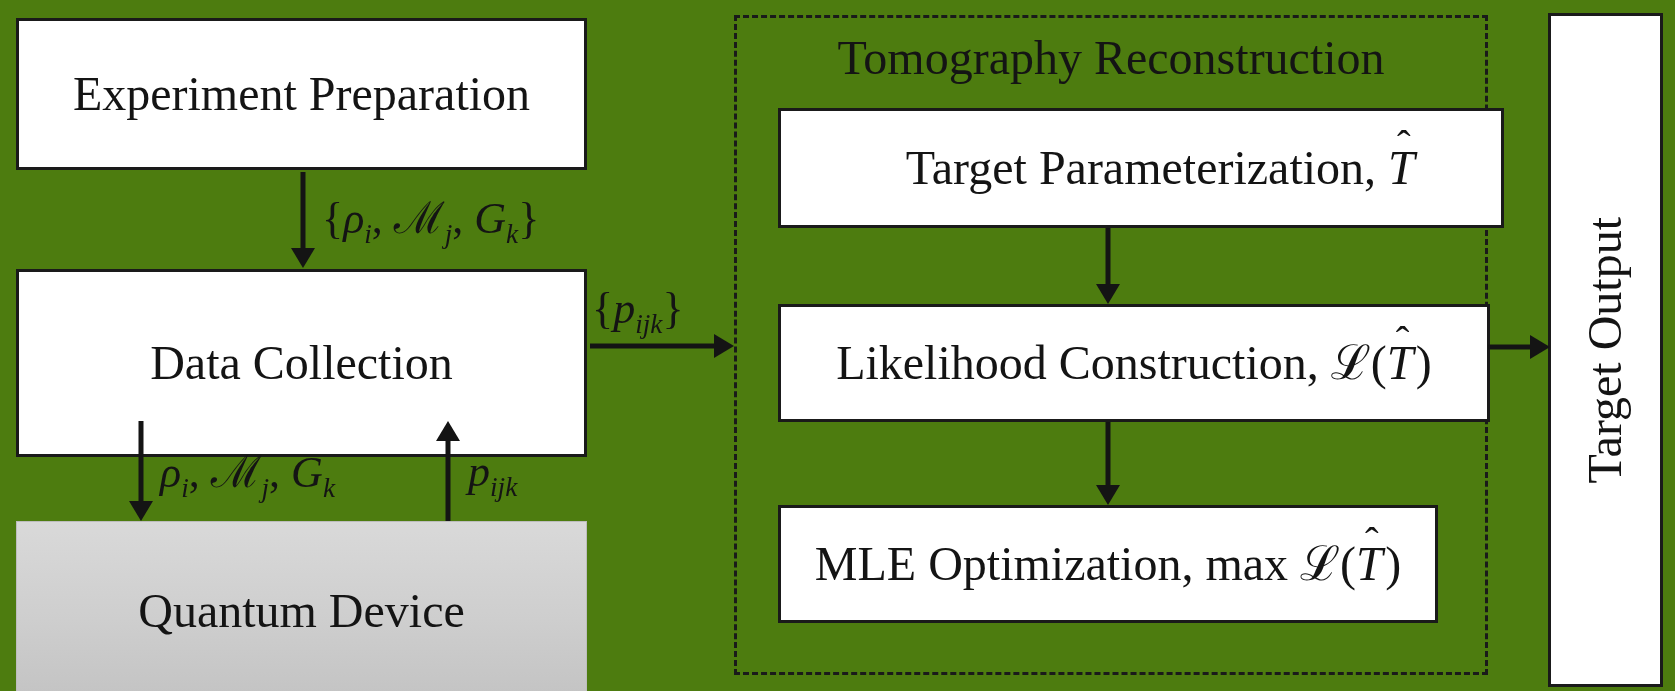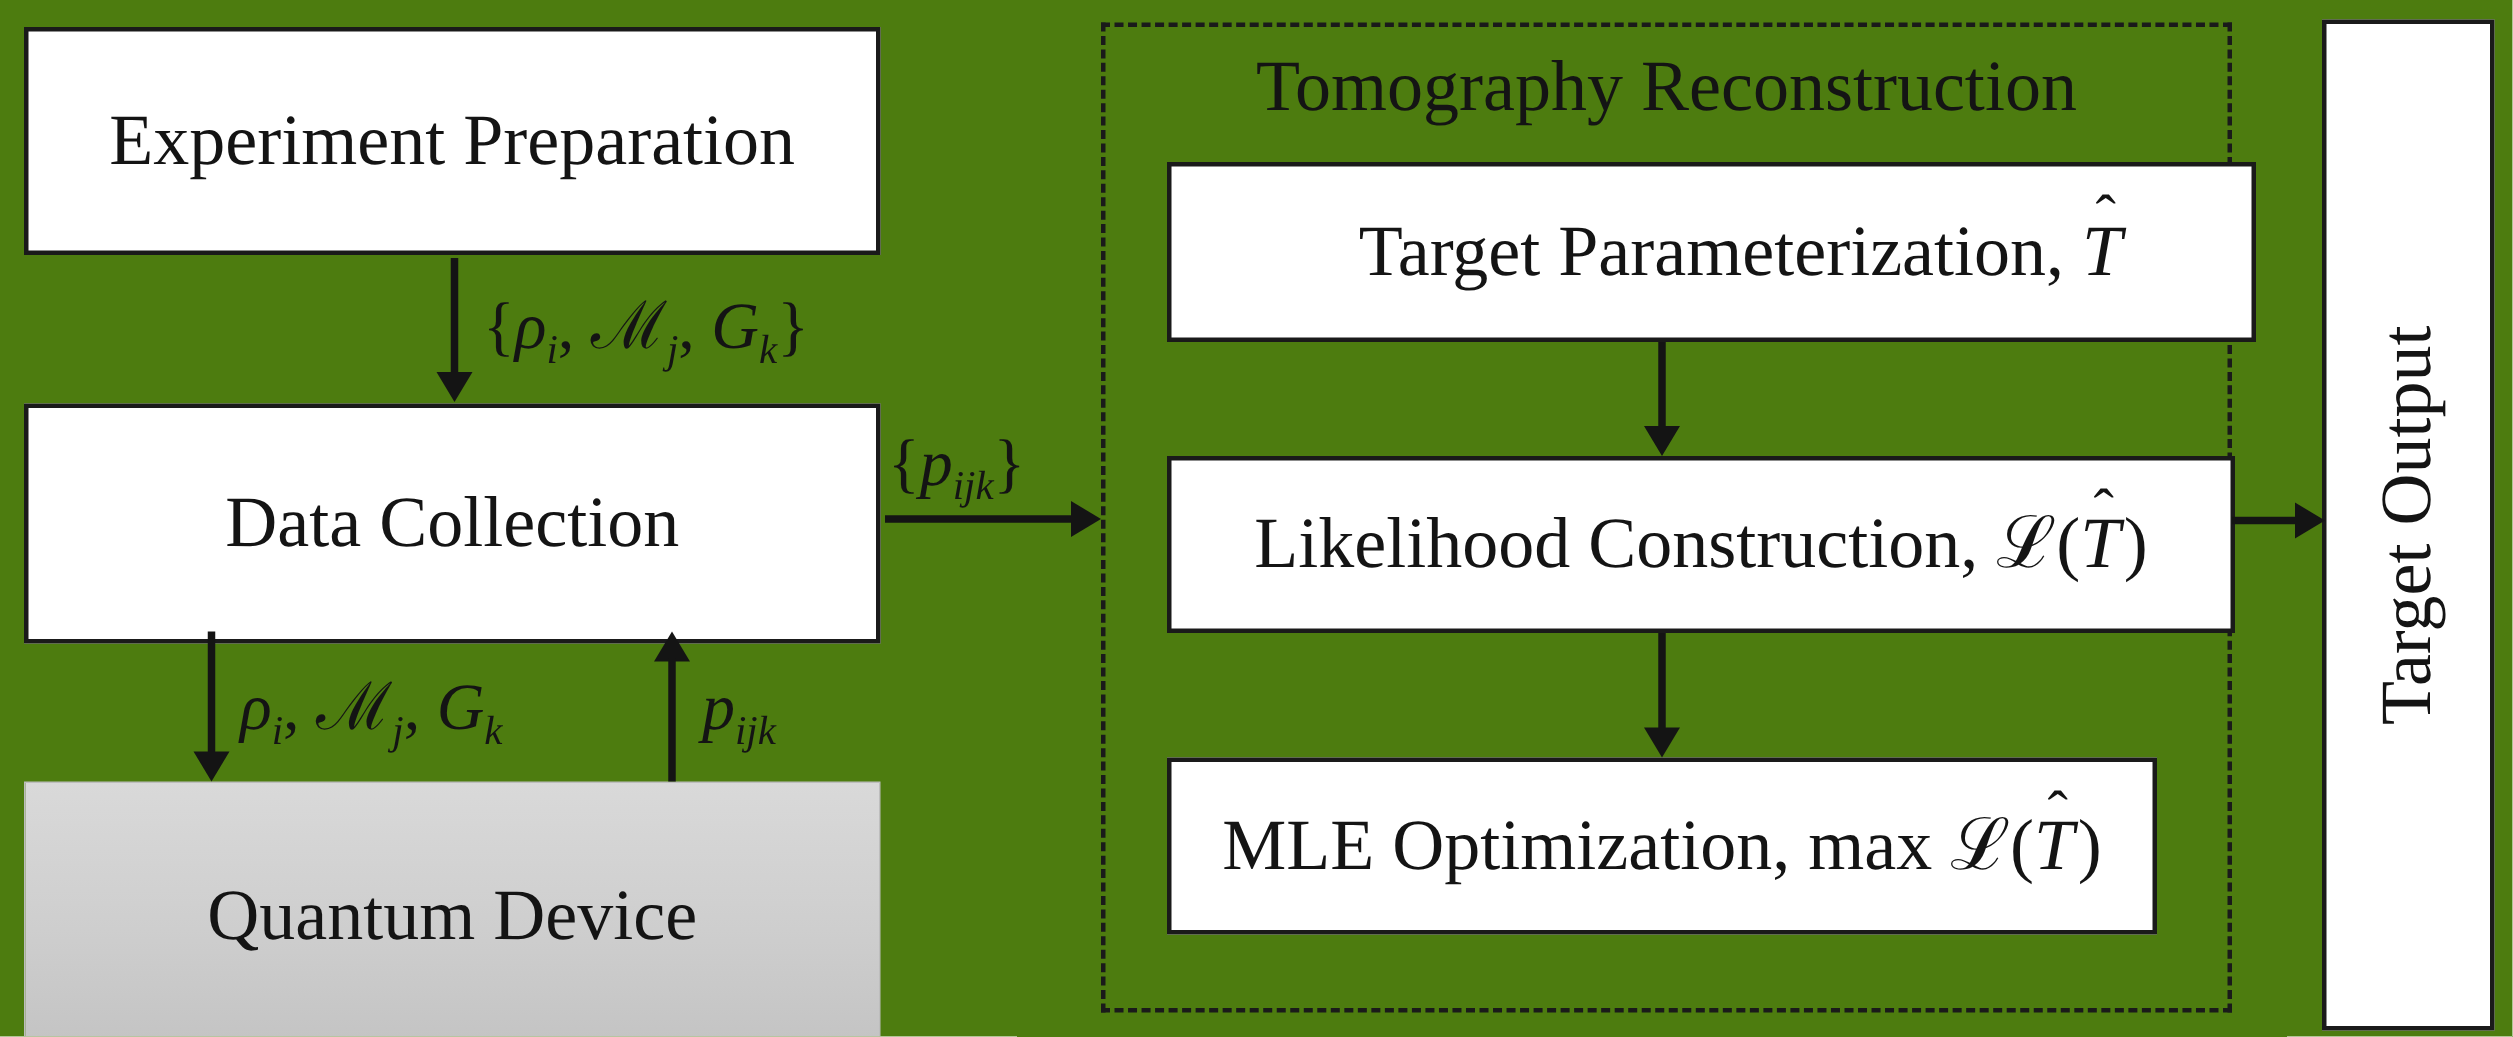--- a/index.html
+++ b/index.html
@@ -51,21 +51,21 @@
 </style>
 </head>
 <body>
 
 <div id="stage">
 
   <div class="node" id="box-experiment" style="left:16px;top:18px;width:571px;height:152px;">
     <span class="lbl">Experiment Preparation</span>
   </div>
 
-  <div class="node" id="box-data" style="left:16px;top:269px;width:571px;height:160px;">
+  <div class="node" id="box-data" style="left:16px;top:269px;width:571px;height:188px;">
     <span class="lbl">Data Collection</span>
   </div>
 
   <div class="node" id="box-quantum" style="left:16px;top:521px;width:571px;height:180px;">
     <span class="lbl">Quantum Device</span>
   </div>
 
   <div id="group-box" style="left:734px;top:15px;width:754px;height:660px;"></div>
 
   <div id="group-title" style="left:734px;top:33px;width:754px;">Tomography Reconstruction</div>

